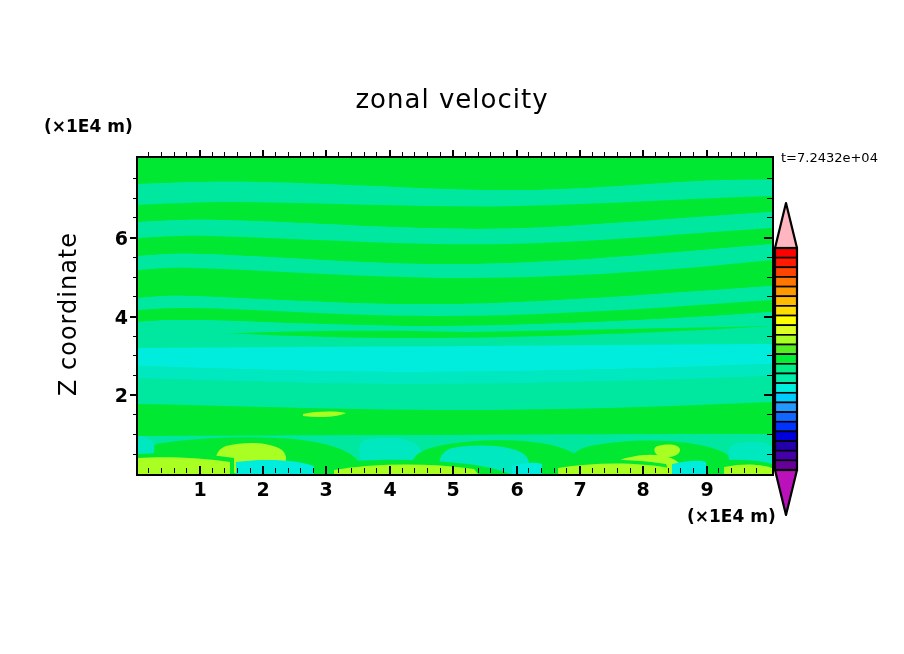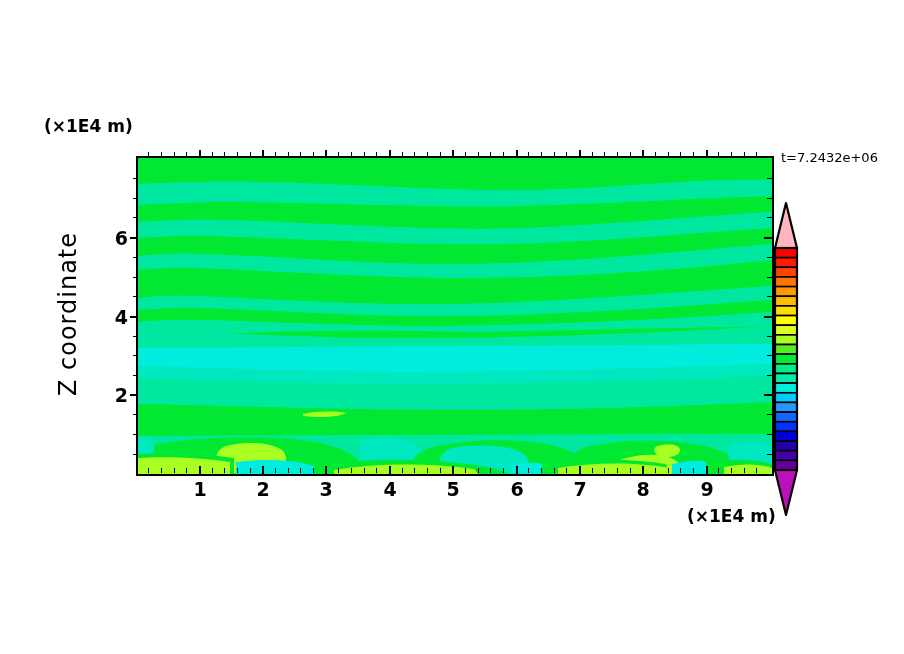--- a/index.html
+++ b/index.html
@@ -60,25 +60,26 @@
 
   
   .cbar{position:absolute;left:770px;top:198px;width:64px;height:322px;}
   .cbar svg{display:block;}
 </style>
 </head>
 <body>
 
 <div class="root">
 
+  <div class="title">zonal velocity</div>
 
   <div class="unit-topleft">(×1E4 m)</div>
   <div class="unit-bottomright">(×1E4 m)</div>
 
-  <div class="tstamp">t=7.2432e+06</div>
+  <div class="tstamp">t=7.2432e+04</div>
 
   <div class="ylabel">Z coordinate</div>
 
   <div class="panel">
     <div class="panel-inner">
       <svg class="panel-svg" viewBox="0 0 634 316" preserveAspectRatio="none">
         <defs>
           <clipPath id="pclip">
               <rect x="0" y="0" width="634" height="316"></rect>
             </clipPath>

